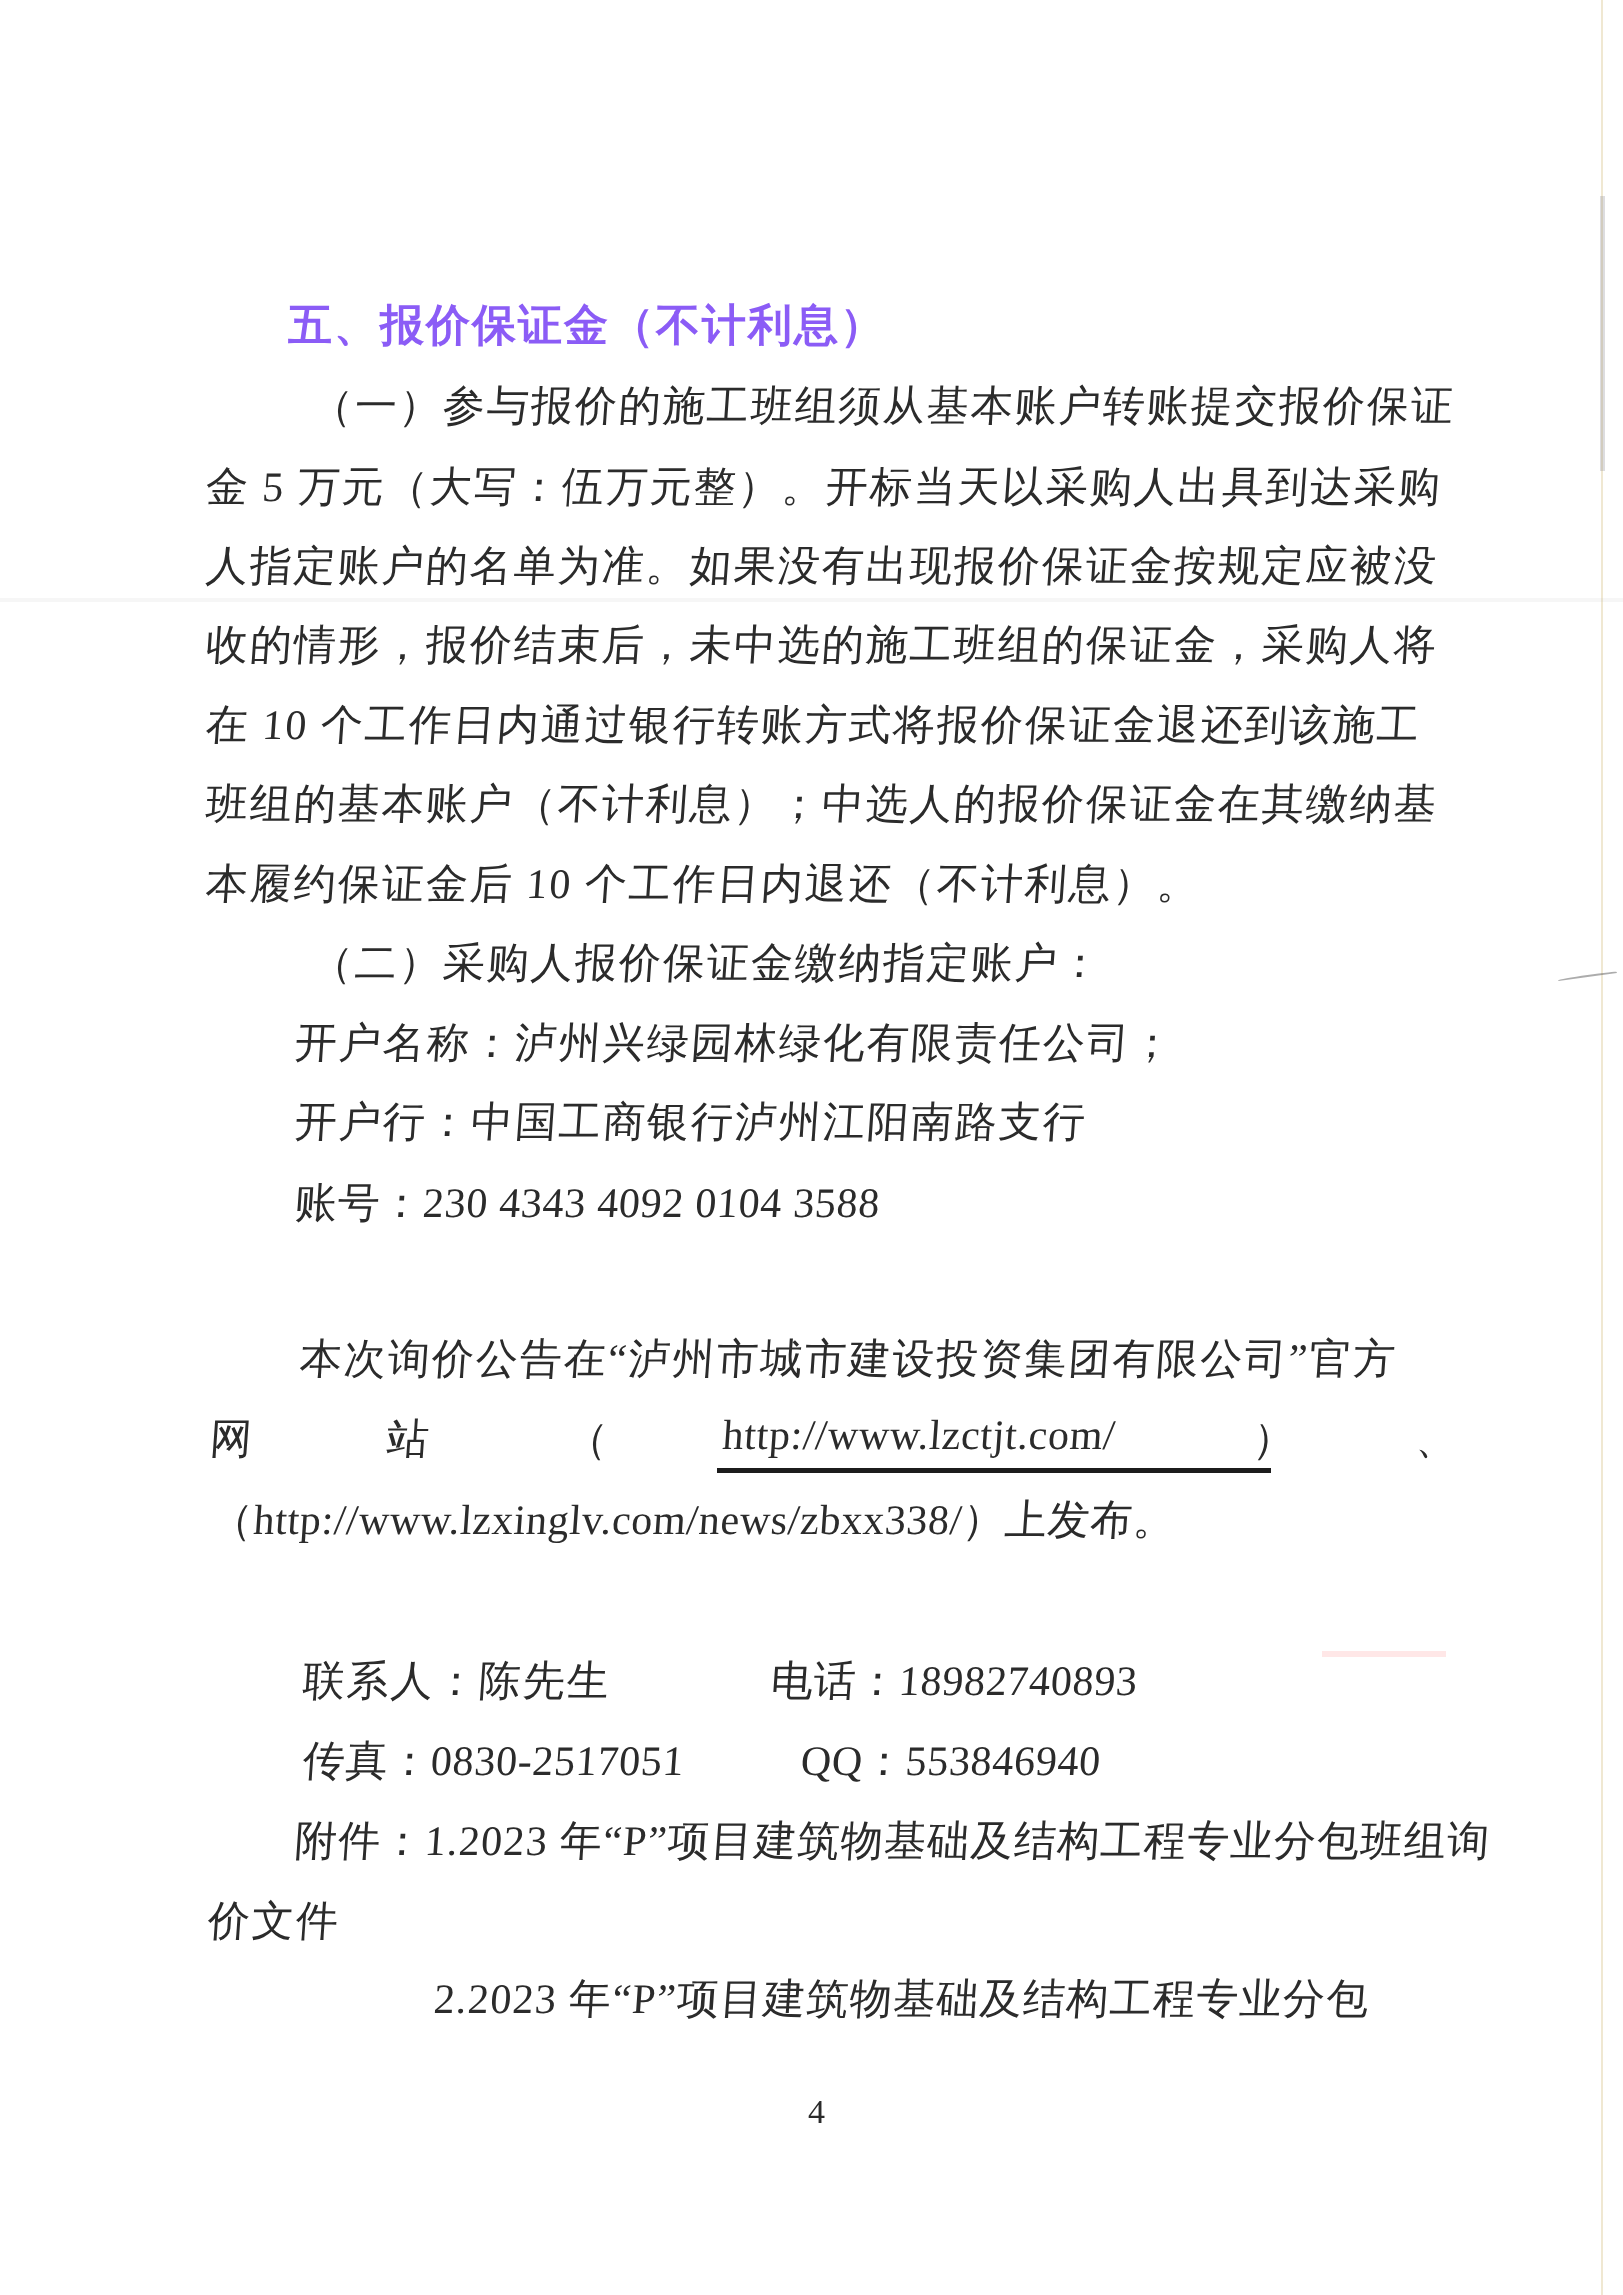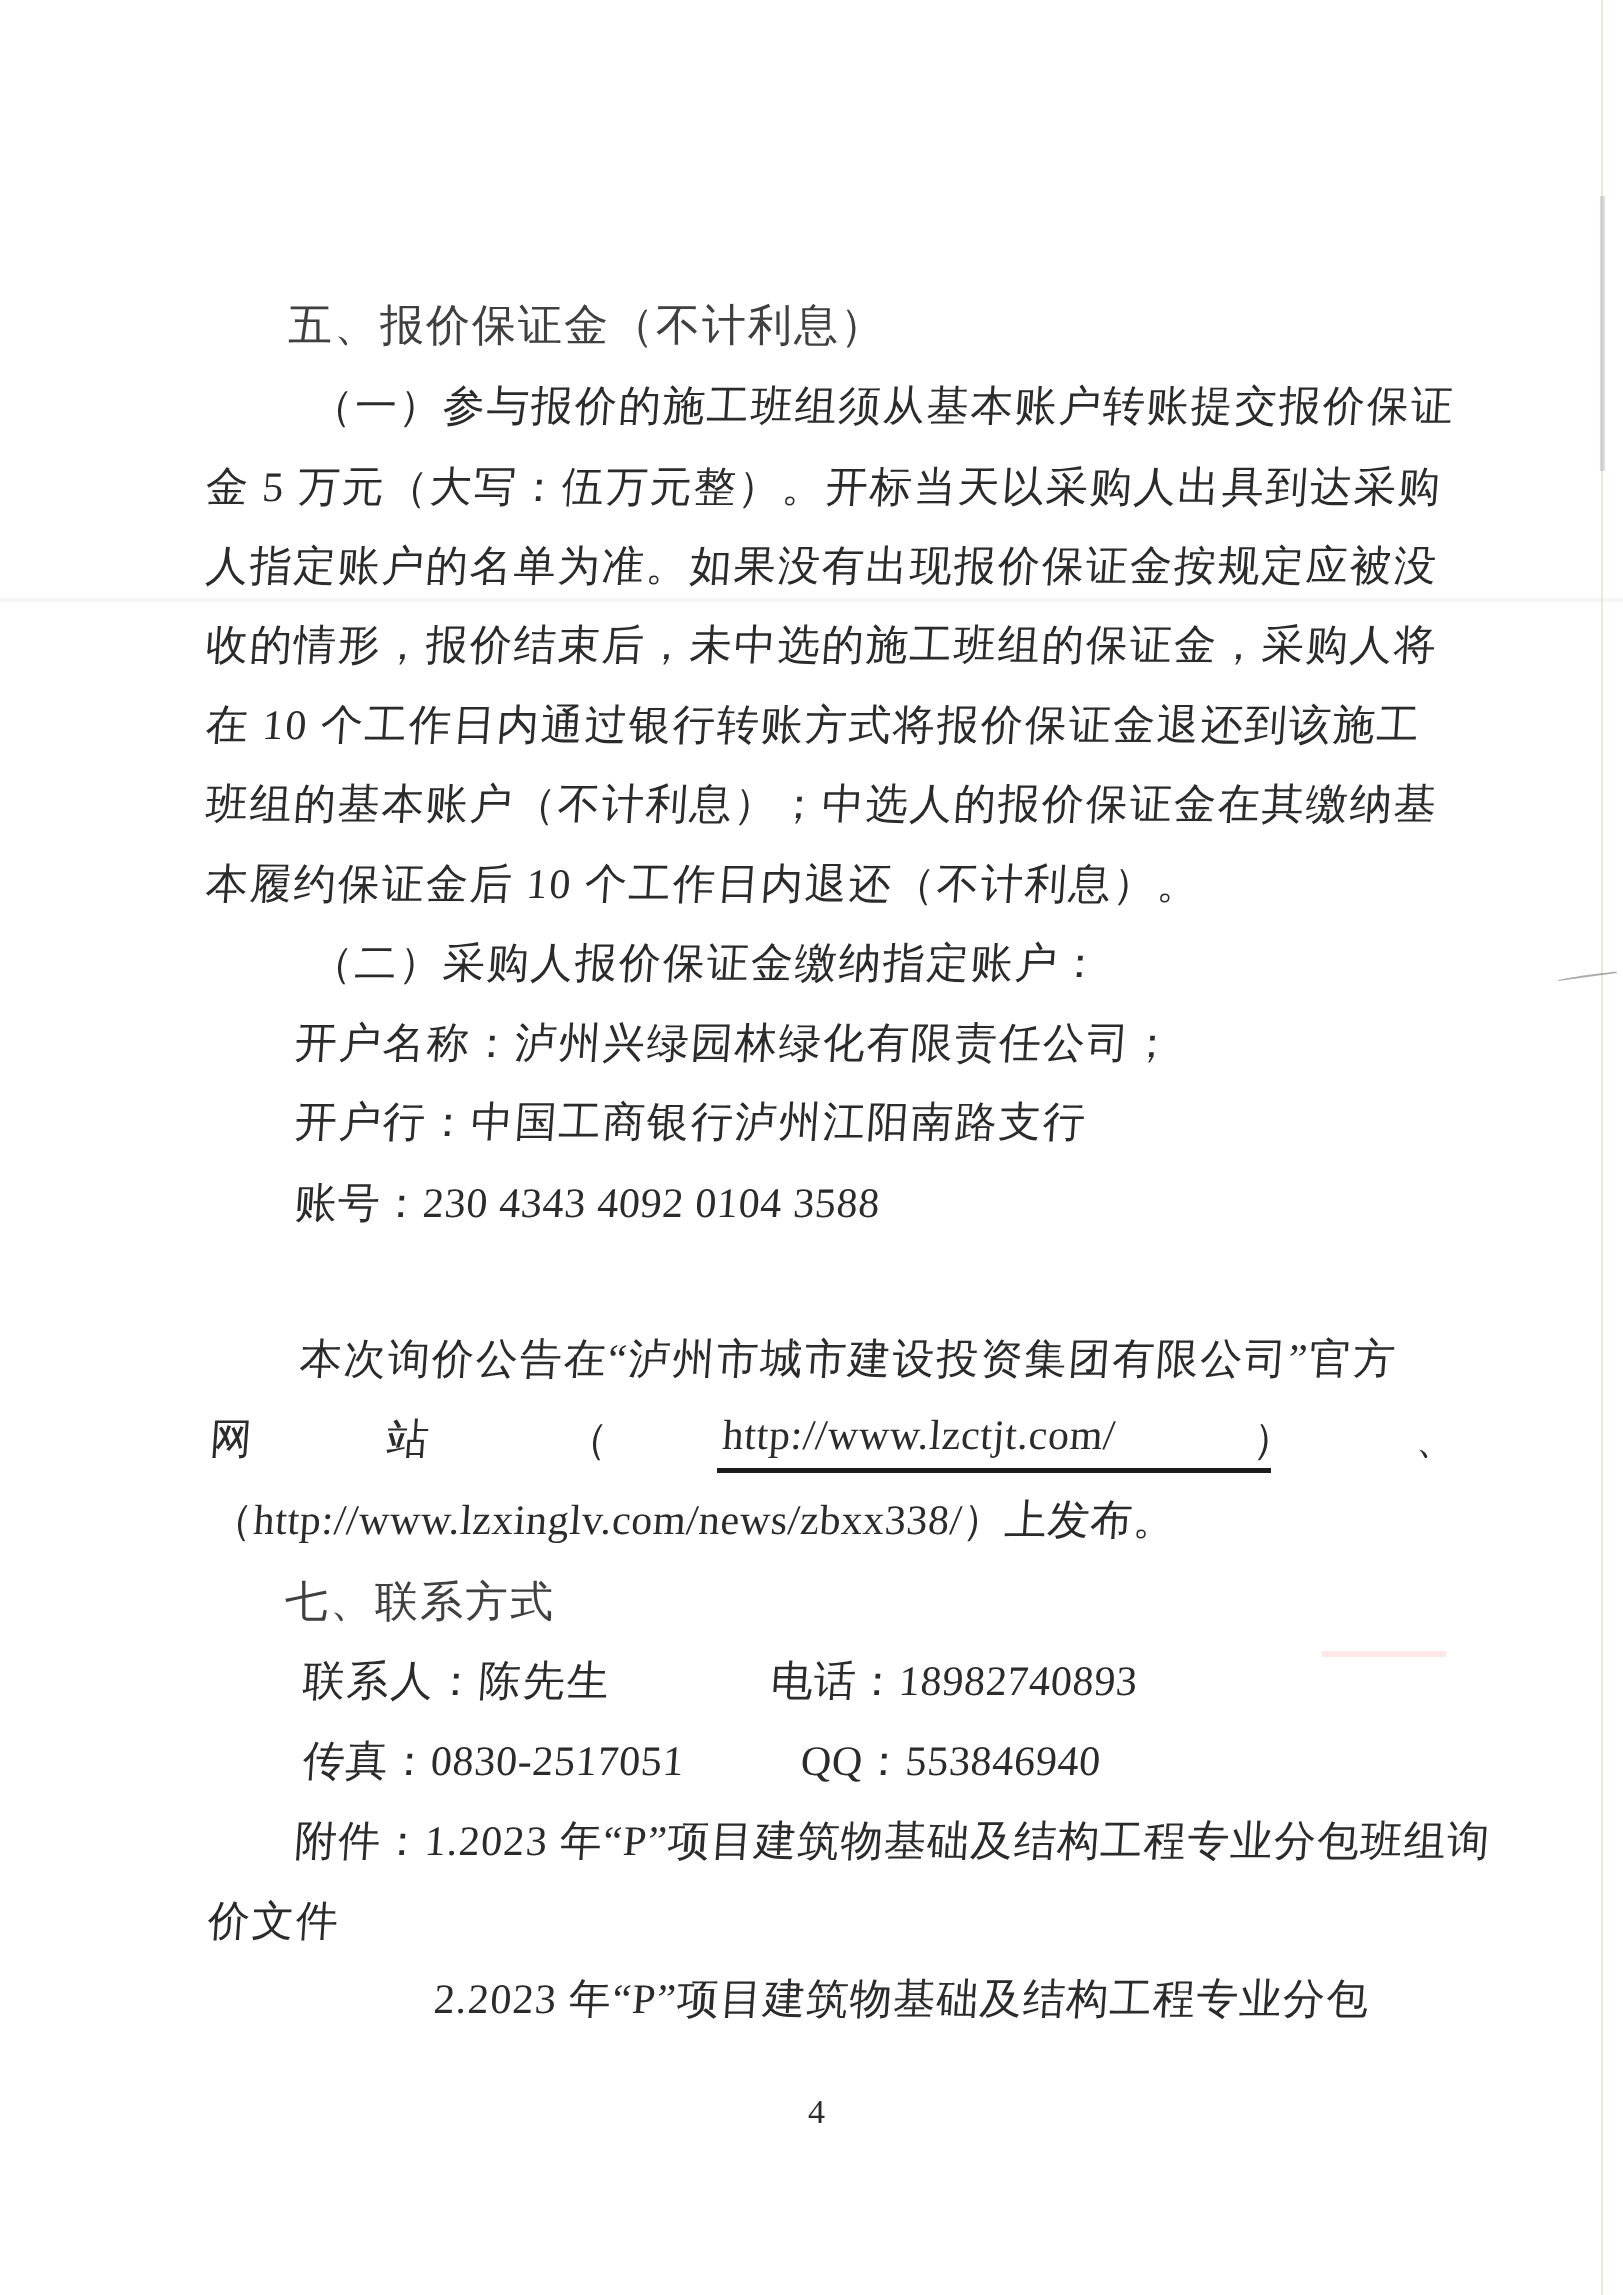--- a/index.html
+++ b/index.html
@@ -16,22 +16,22 @@
     white-space:nowrap;
     font-size:42px;
     letter-spacing:2px;
     transform:skewX(-4deg);
     transform-origin:left bottom;
   }
   .heading{
     position:absolute;
     white-space:nowrap;
     font-family:"Liberation Sans","DejaVu Sans",sans-serif;
-    font-weight:400;
-    color:#404040;
+    font-weight:700;
+    color:#8b5cf6;
     font-size:43px;
     letter-spacing:2px;
     text-align:center;
   }
   .seg{position:absolute;white-space:nowrap;}
   .tight{letter-spacing:0.7px;}
   .pagenum{
     position:absolute;
     font-size:34px;
     letter-spacing:0;
@@ -72,21 +72,20 @@
     <span class="seg line" style="top:1411px;left:385px">站</span>
     <span class="seg line" style="top:1411px;left:564px">（</span>
     <span class="seg line tight" style="top:1411px;left:721px">http://www.lzctjt.com/</span>
     <span class="seg line" style="top:1411px;left:1251px">）</span>
     <span class="seg line" style="top:1411px;left:1414px">、</span>
     <div class="underline-bar" style="left:717px;top:1468px;width:554px;height:5.2px"></div>
   </div>
 
   <div class="line tight" style="top:1492px;left:209px">（http://www.lzxinglv.com/news/zbxx338/）上发布。</div>
 
-  <div class="heading" style="top:1573px;left:285px">七、联系方式</div>
 
   <div>
     <span class="seg line" style="top:1653px;left:301px">联系人：陈先生</span>
     <span class="seg line tight" style="top:1653px;left:769px">电话：18982740893</span>
   </div>
 
   <div>
     <span class="seg line tight" style="top:1733px;left:301px">传真：0830-2517051</span>
     <span class="seg line tight" style="top:1733px;left:799px">QQ：553846940</span>
   </div>

